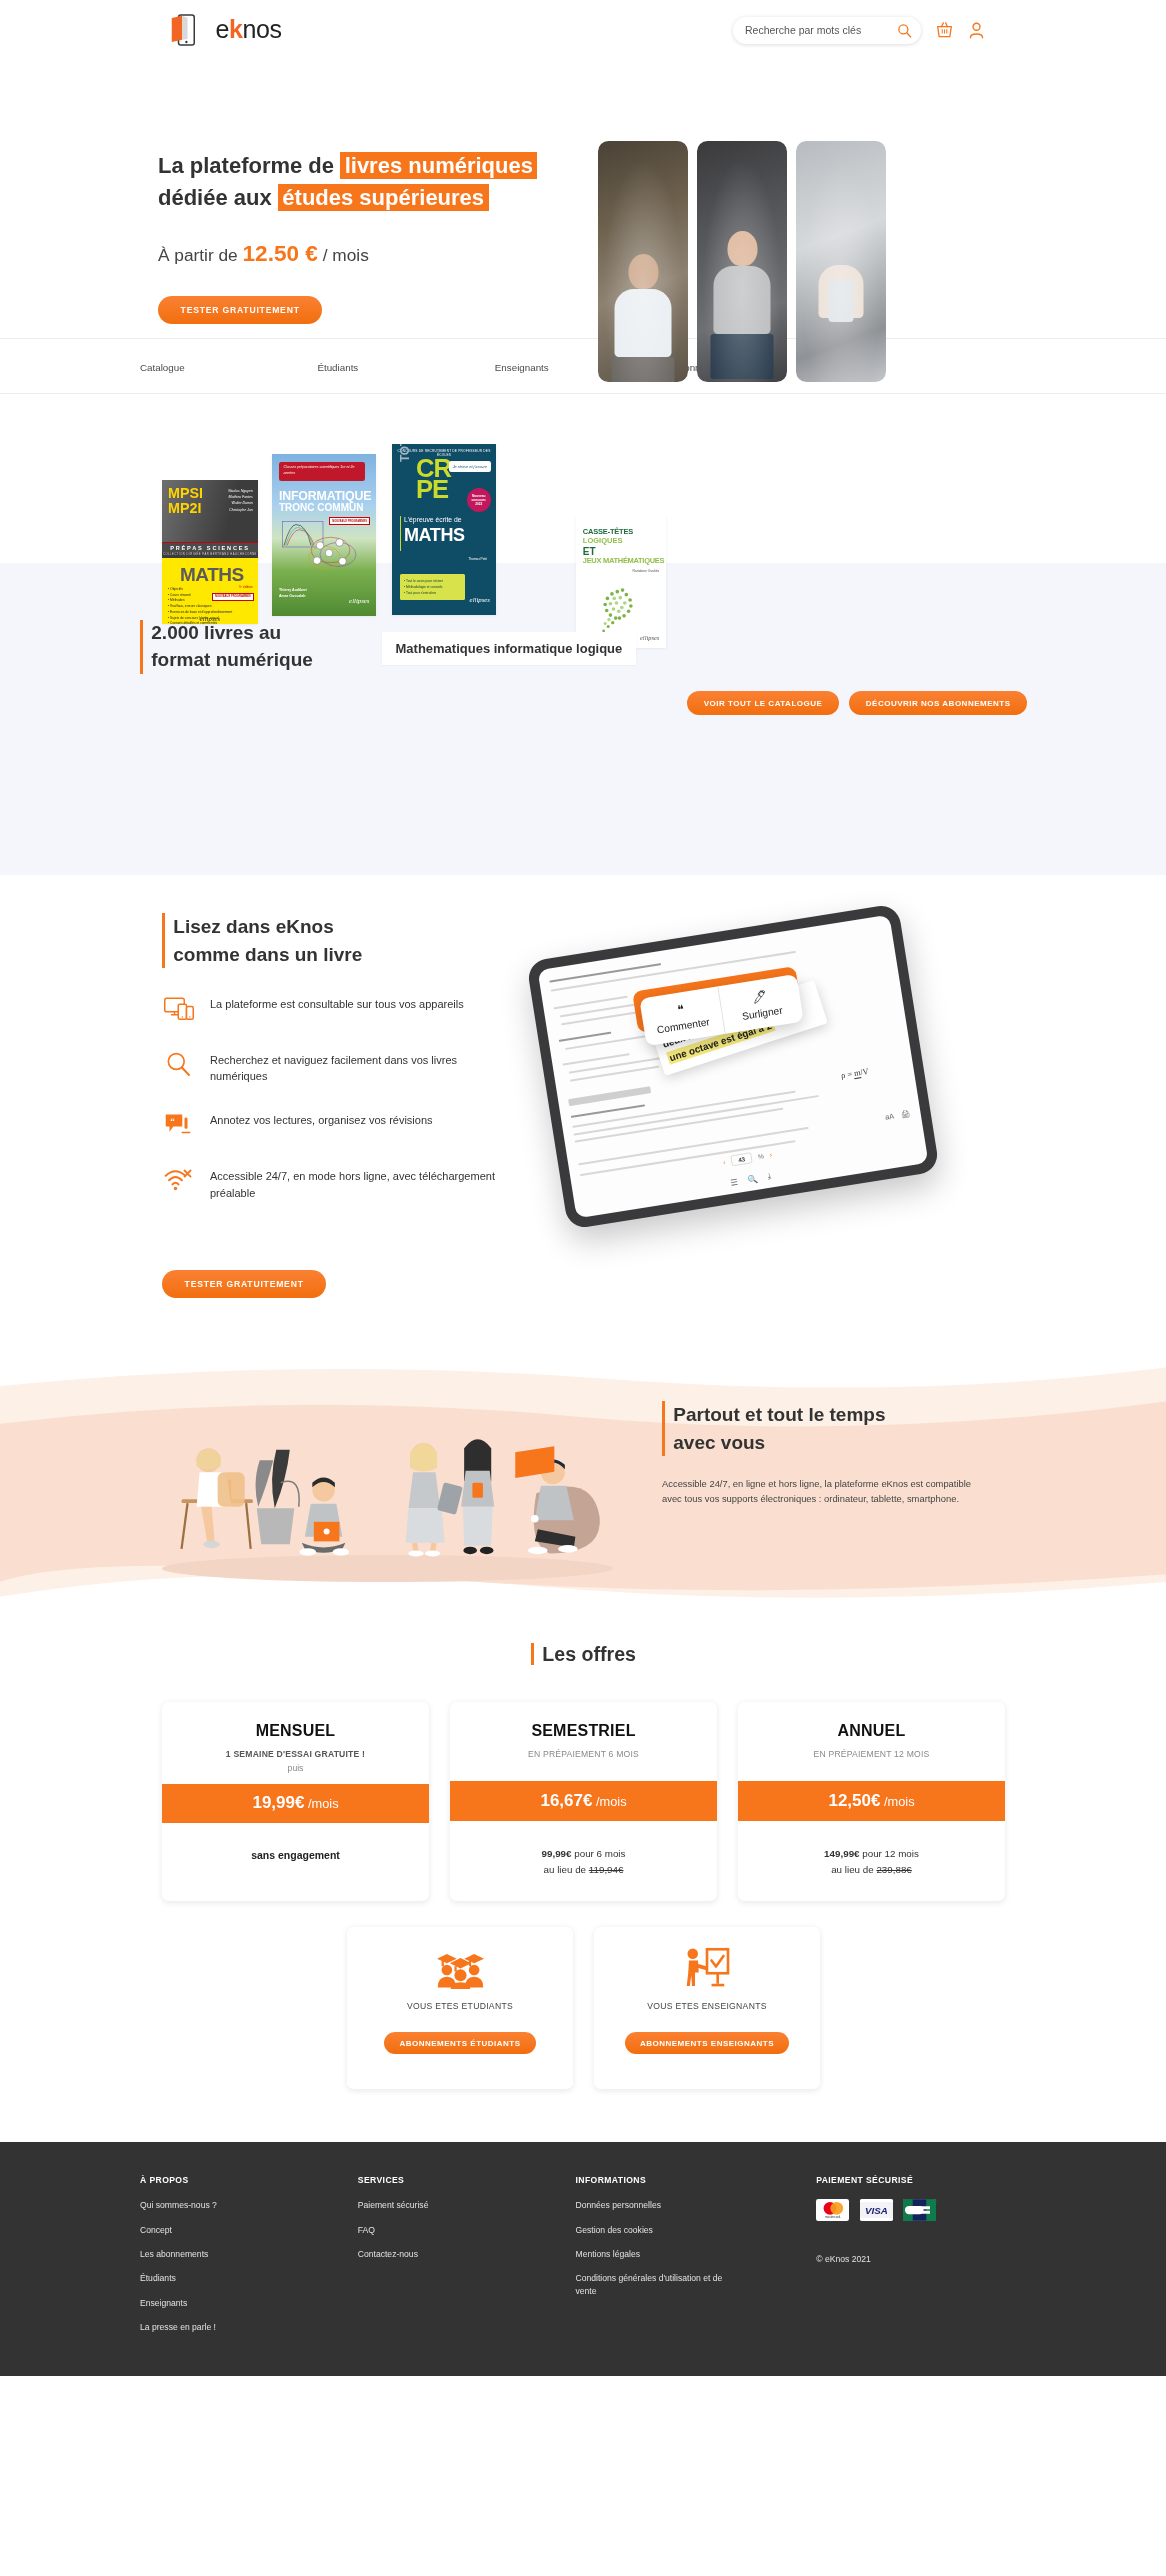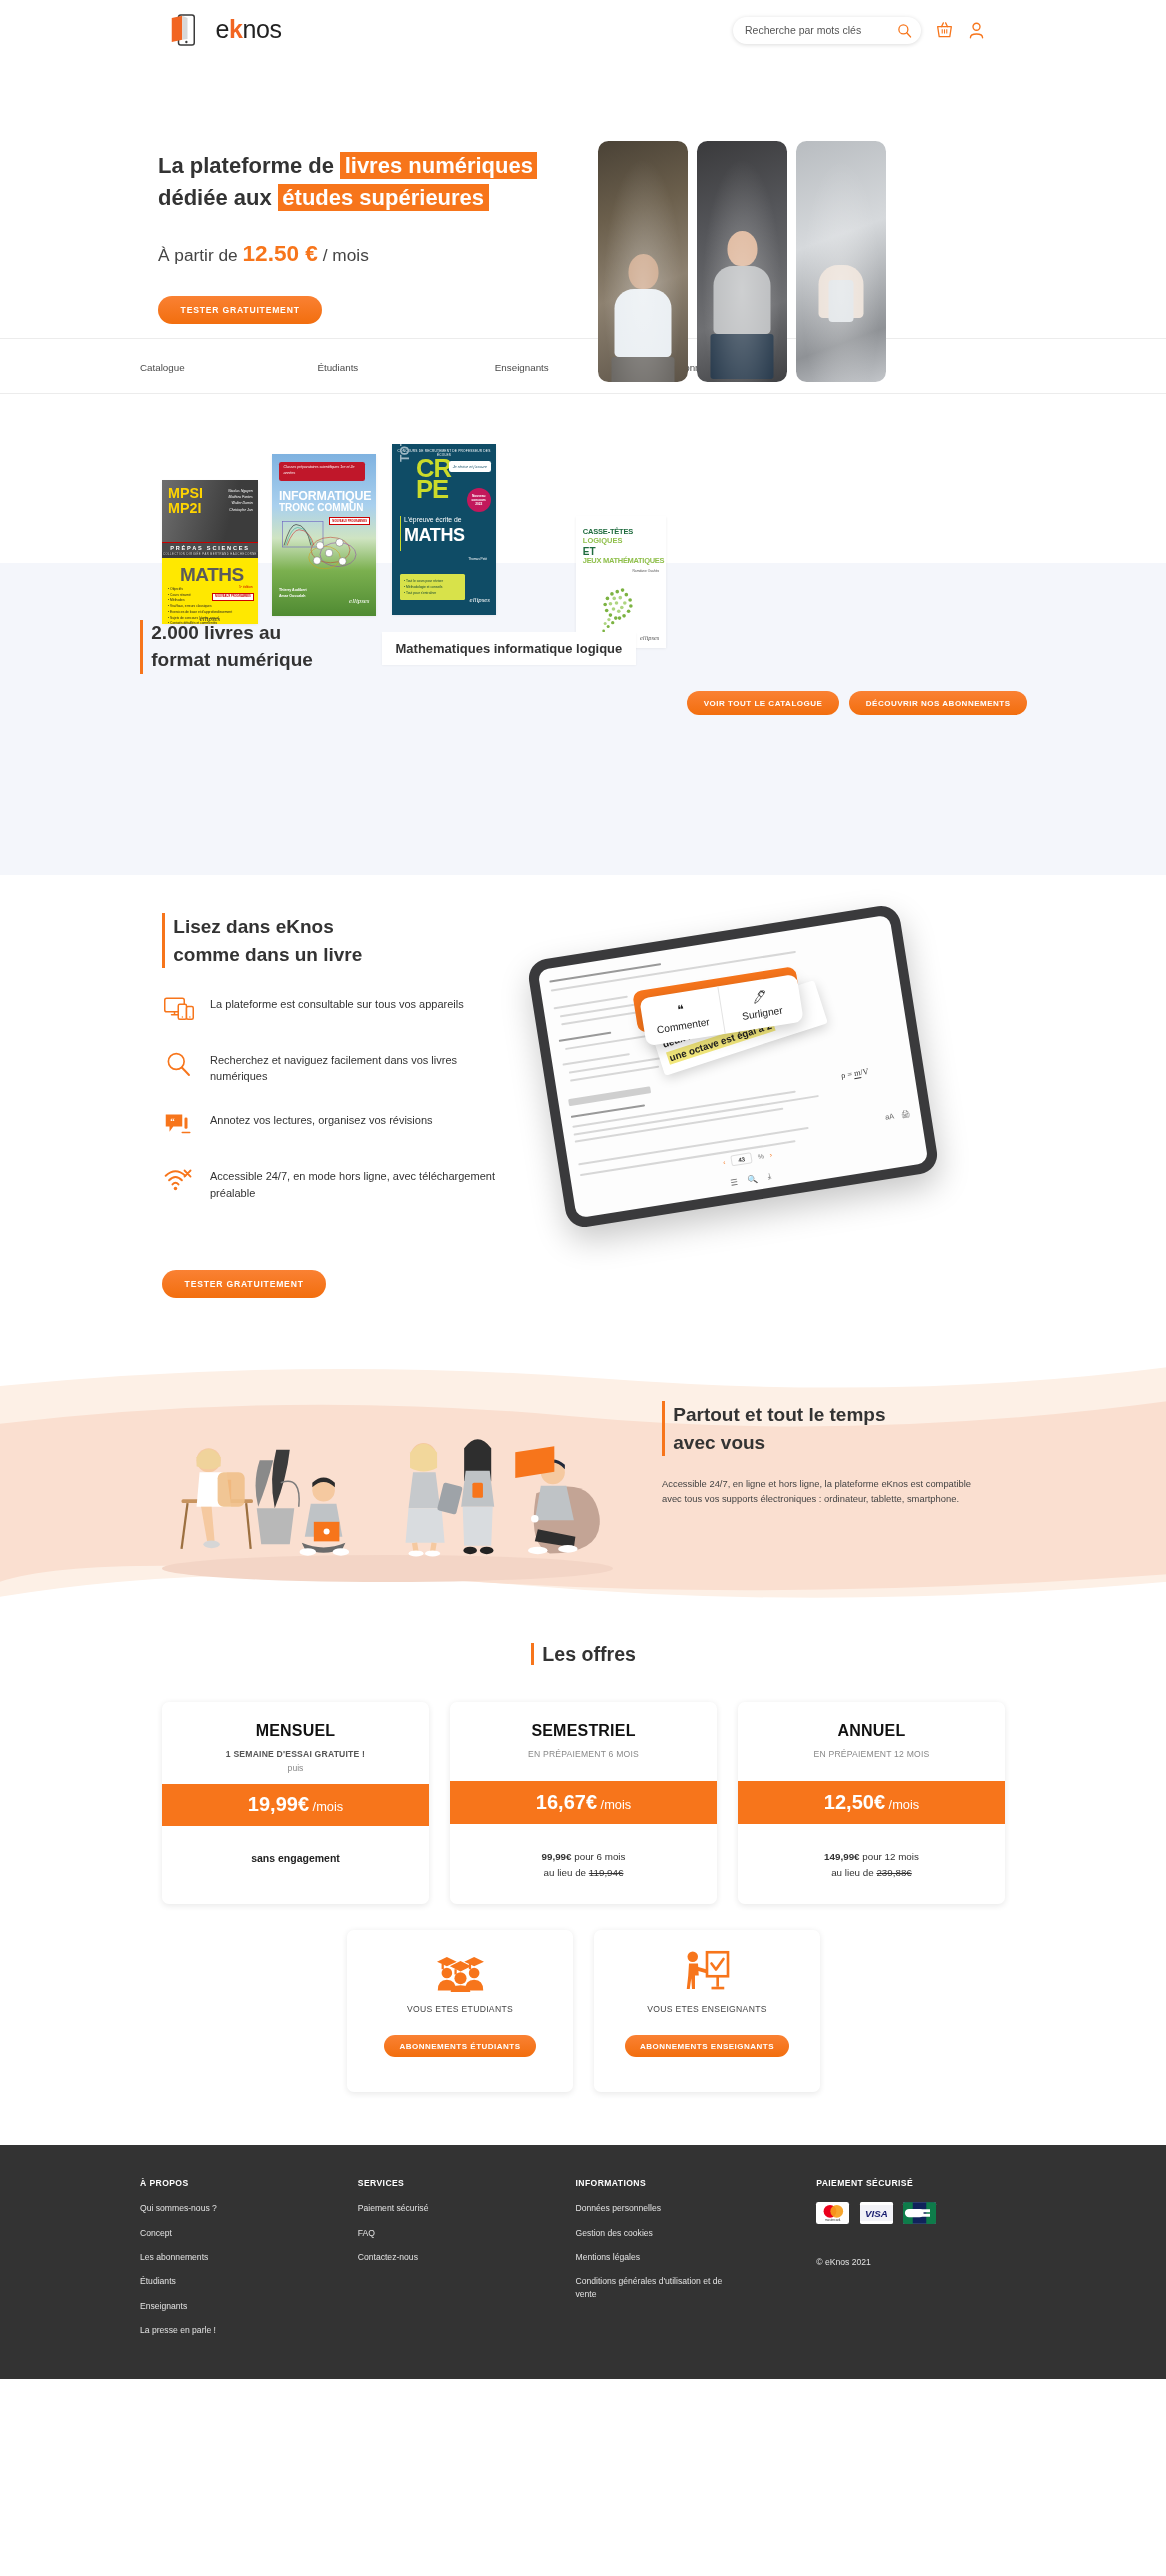--- a/index.html
+++ b/index.html
@@ -198,21 +198,21 @@
   .card {
     width:267px; background:#fff; border-radius:6.8px;
     box-shadow:0 1.5px 6.8px rgba(0,0,0,.09); overflow:hidden; padding-bottom:22.6px;
   }
   .card-h { padding:19.6px 12px 10.5px; text-align:center; }
   .card-name { font-size:16px; font-weight:800; color:#111; letter-spacing:0.2px; }
   .card-sub { margin-top:9px; font-size:8.6px; font-weight:700; color:#555; letter-spacing:0.2px; }
   .card-sub2 { margin-top:4.5px; font-size:8.6px; color:#888; font-weight:400; }
   .card-spacer { height:12px; }
   .card-price { background:#F7751B; color:#fff; text-align:center; padding:9.8px 4.5px; font-size:12.8px; }
-  .card-price b { font-size:20px; font-weight:800; }
+  .card-price b { font-size:17px; font-weight:800; }
   .card-foot { text-align:center; padding:25.6px 10.5px 0; font-size:10.5px; color:#222; font-weight:700; }
   .card-foot.detail { font-weight:400; line-height:1.65; color:#333; font-size:9.8px; }
   .card-foot.detail b { font-weight:800; }
   .card-foot.detail s { font-weight:400;margin-top:36px; }
 
   .duo { display:flex; gap:21px; justify-content:center; margin-top:25.6px; }
   .duo-card {
     width:226px; height:162px; background:#fff; border-radius:6.8px;
     box-shadow:0 1.5px 6.8px rgba(0,0,0,.09); display:flex; flex-direction:column;
     align-items:center; padding-top:19.6px;

